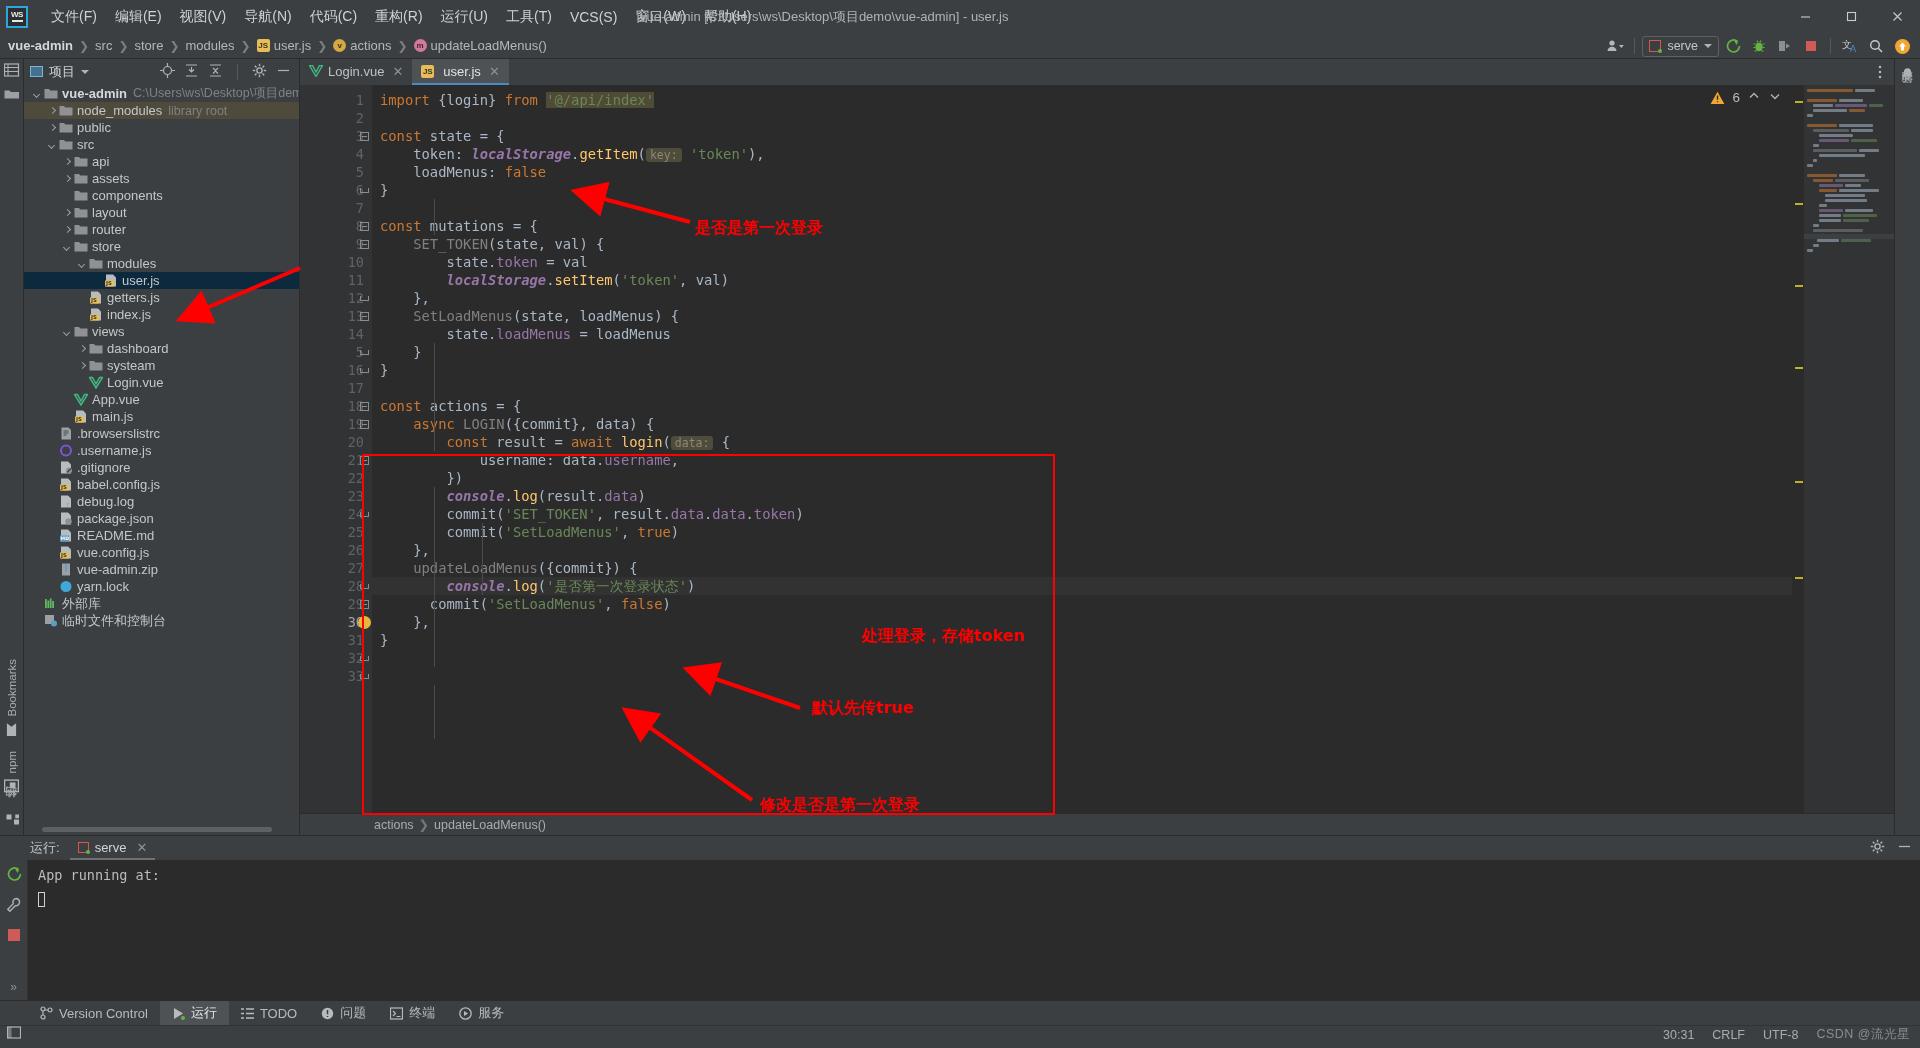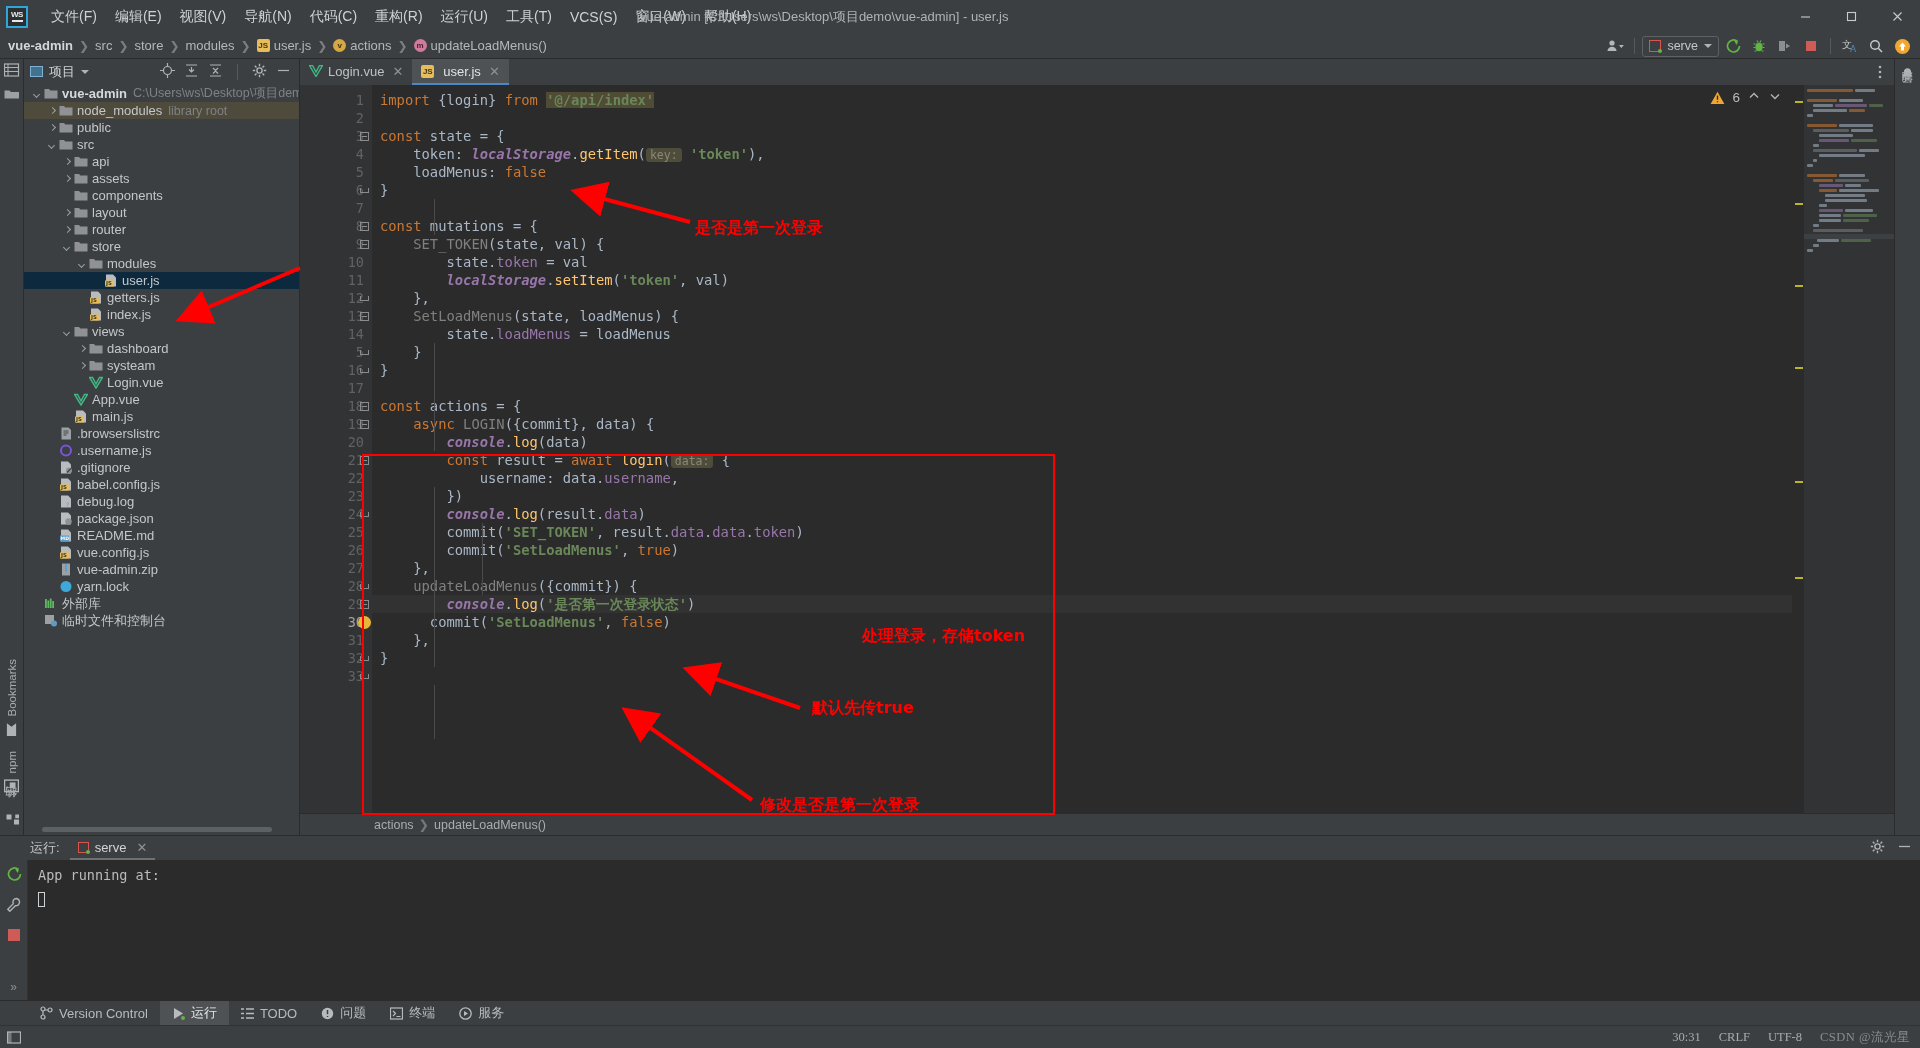--- a/index.html
+++ b/index.html
@@ -125,21 +125,21 @@
   .bulb{width:13px;height:13px;border-radius:50%;background:#e8b63a;display:inline-block;}
 
   .codearea{
     flex:1 1 auto;position:relative;padding-top:6px;overflow:hidden;
     font-family:"DejaVu Sans Mono","Liberation Mono",monospace;font-size:13.8px;line-height:18px;
     background:#2b2b2b;
   }
   .cl{height:18px;line-height:18px;white-space:pre;padding-left:8px;color:#a9b7c6;}
   .cl.cur{background:#323232;}
   .kw{color:#cc7832;}
-  .str{color:#6a8759;font-weight:bold;}
+  .str{color:#6a8759;}
   .prop{color:#9876aa;}
   .cm{color:#808080;}
   .def{color:#a9b7c6;}
   .glob{color:#9876aa;font-style:italic;font-weight:bold;}
   .meth{color:#ffc66d;}
   .hintchip{background:#4e4c3b;color:#8d8778;border-radius:3px;padding:0 4px;font-size:11.5px;}
   .impstr{background:#4f4b35;}
   .indentline{position:absolute;top:0;bottom:0;width:1px;background:#4b4b4b;}
 
   
@@ -171,22 +171,22 @@
   }
   .console .lnk{color:#589df6;text-decoration:underline;}
   .caretblk{display:inline-block;width:7px;height:15px;border:1px solid #cfd2d4;vertical-align:-3px;margin-top:8px;}
 
   
   .bottombar{height:25px;background:#3c3f41;border-top:1px solid #2b2b2b;display:flex;align-items:center;
      padding-left:28px;gap:0;flex:0 0 25px;position:relative;}
   .bb{display:flex;align-items:center;gap:6px;padding:0 12px;height:25px;font-size:13px;color:#b8bbbd;}
   .bb.active{background:#4e5254;color:#e4e7e9;}
 
-  .statusbar{height:23px;background:#3c3f41;display:flex;align-items:center;flex:0 0 23px;position:relative;
-    border-top:1px solid #323232;font-family:Liberation Serif, serif;}
+  .statusbar{height:23px;background:#3c3f41;display:flex;align-items:flex-start;flex:0 0 23px;position:relative;
+    border-top:1px solid #323232;}
   .sb-left{width:28px;display:flex;align-items:center;justify-content:center;}
   .sb-right{position:absolute;right:10px;display:flex;align-items:center;gap:18px;font-size:12.5px;color:#a9acae;}
   .watermark{color:#8e9193;font-size:12.5px;letter-spacing:.5px;opacity:.95;}
 
   
   .anno{position:absolute;color:#ff0000;font-size:16px;font-weight:bold;white-space:nowrap;
         font-family:"DejaVu Sans","Liberation Sans",sans-serif;}
   svg.overlay{position:absolute;left:0;top:0;width:1920px;height:1048px;pointer-events:none;z-index:50;}
   .redbox{position:absolute;border:2.5px solid #ff0000;z-index:40;pointer-events:none;}
 </style>
@@ -826,21 +826,20 @@
             <div class="cl">        <span class="def">state</span>.<span class="prop">token</span> = <span class="def">val</span></div>
             <div class="cl">        <span class="glob">localStorage</span>.<span class="meth">setItem</span>(<span class="str">'token'</span>, <span class="def">val</span>)</div>
             <div class="cl">    },</div>
             <div class="cl">    <span class="cm">SetLoadMenus</span>(<span class="def">state</span>, <span class="def">loadMenus</span>) {</div>
             <div class="cl">        <span class="def">state</span>.<span class="prop">loadMenus</span> = <span class="def">loadMenus</span></div>
             <div class="cl">    }</div>
             <div class="cl">}</div>
             <div class="cl"></div>
             <div class="cl"><span class="kw">const</span> <span class="def">actions</span> = {</div>
             <div class="cl">    <span class="kw">async</span> <span class="cm">LOGIN</span>({<span class="def">commit</span>}, <span class="def">data</span>) {</div>
-            <div class="cl">        <span class="glob">console</span>.<span class="meth">log</span>(<span class="def">data</span>)</div>
             <div class="cl">        <span class="kw">const</span> <span class="def">result</span> = <span class="kw">await</span> <span class="meth">login</span>(<span class="hintchip">data:</span> {</div>
             <div class="cl">            <span class="def">username</span>: <span class="def">data</span>.<span class="prop">username</span>,</div>
             <div class="cl">        })</div>
             <div class="cl">        <span class="glob">console</span>.<span class="meth">log</span>(<span class="def">result</span>.<span class="prop">data</span>)</div>
             <div class="cl">        <span class="def">commit</span>(<span class="str">'SET_TOKEN'</span>, <span class="def">result</span>.<span class="prop">data</span>.<span class="prop">data</span>.<span class="prop">token</span>)</div>
             <div class="cl">        <span class="def">commit</span>(<span class="str">'SetLoadMenus'</span>, <span class="kw">true</span>)</div>
             <div class="cl">    },</div>
             <div class="cl">    <span class="cm">updateLoadMenus</span>({<span class="def">commit</span>}) {</div>
             <div class="cl cur">        <span class="glob">console</span>.<span class="meth">log</span>(<span class="str">'是否第一次登录状态'</span>)</div>
             <div class="cl">      <span class="def">commit</span>(<span class="str">'SetLoadMenus'</span>, <span class="kw">false</span>)</div>

